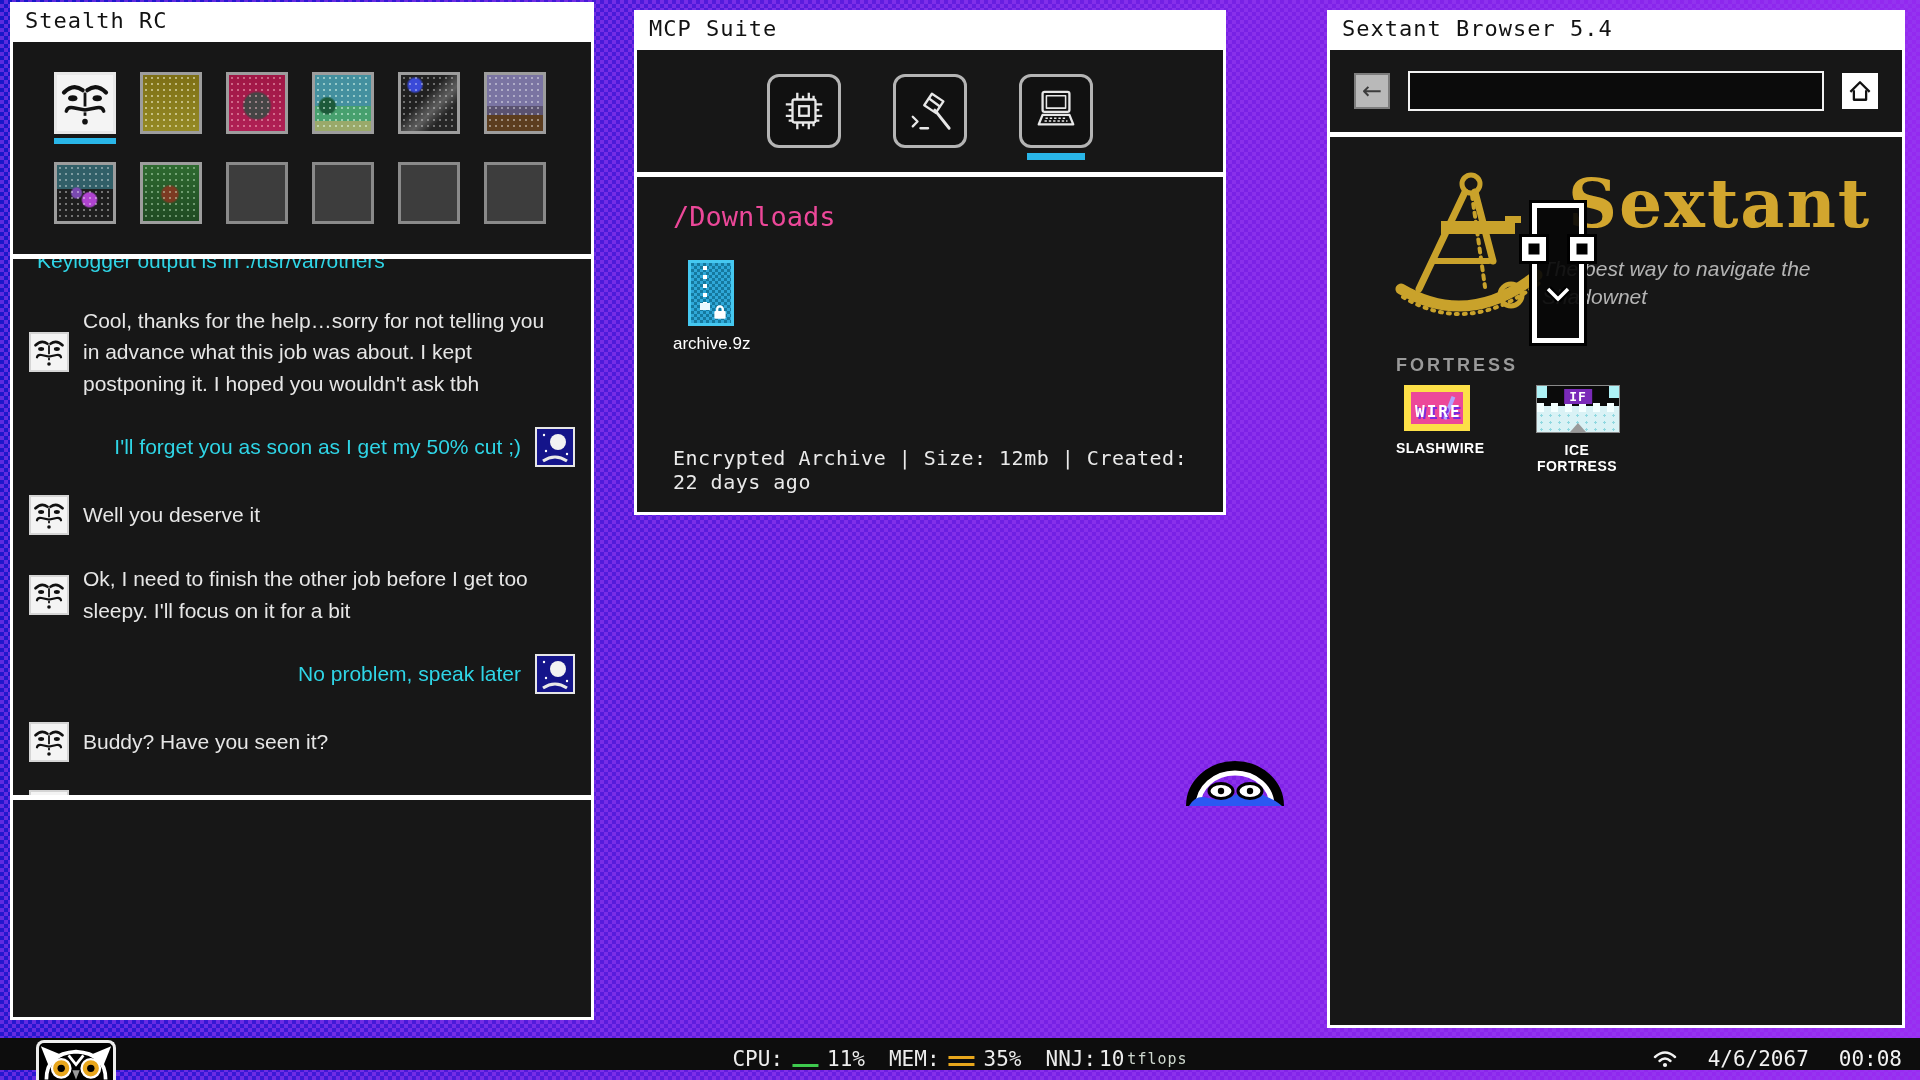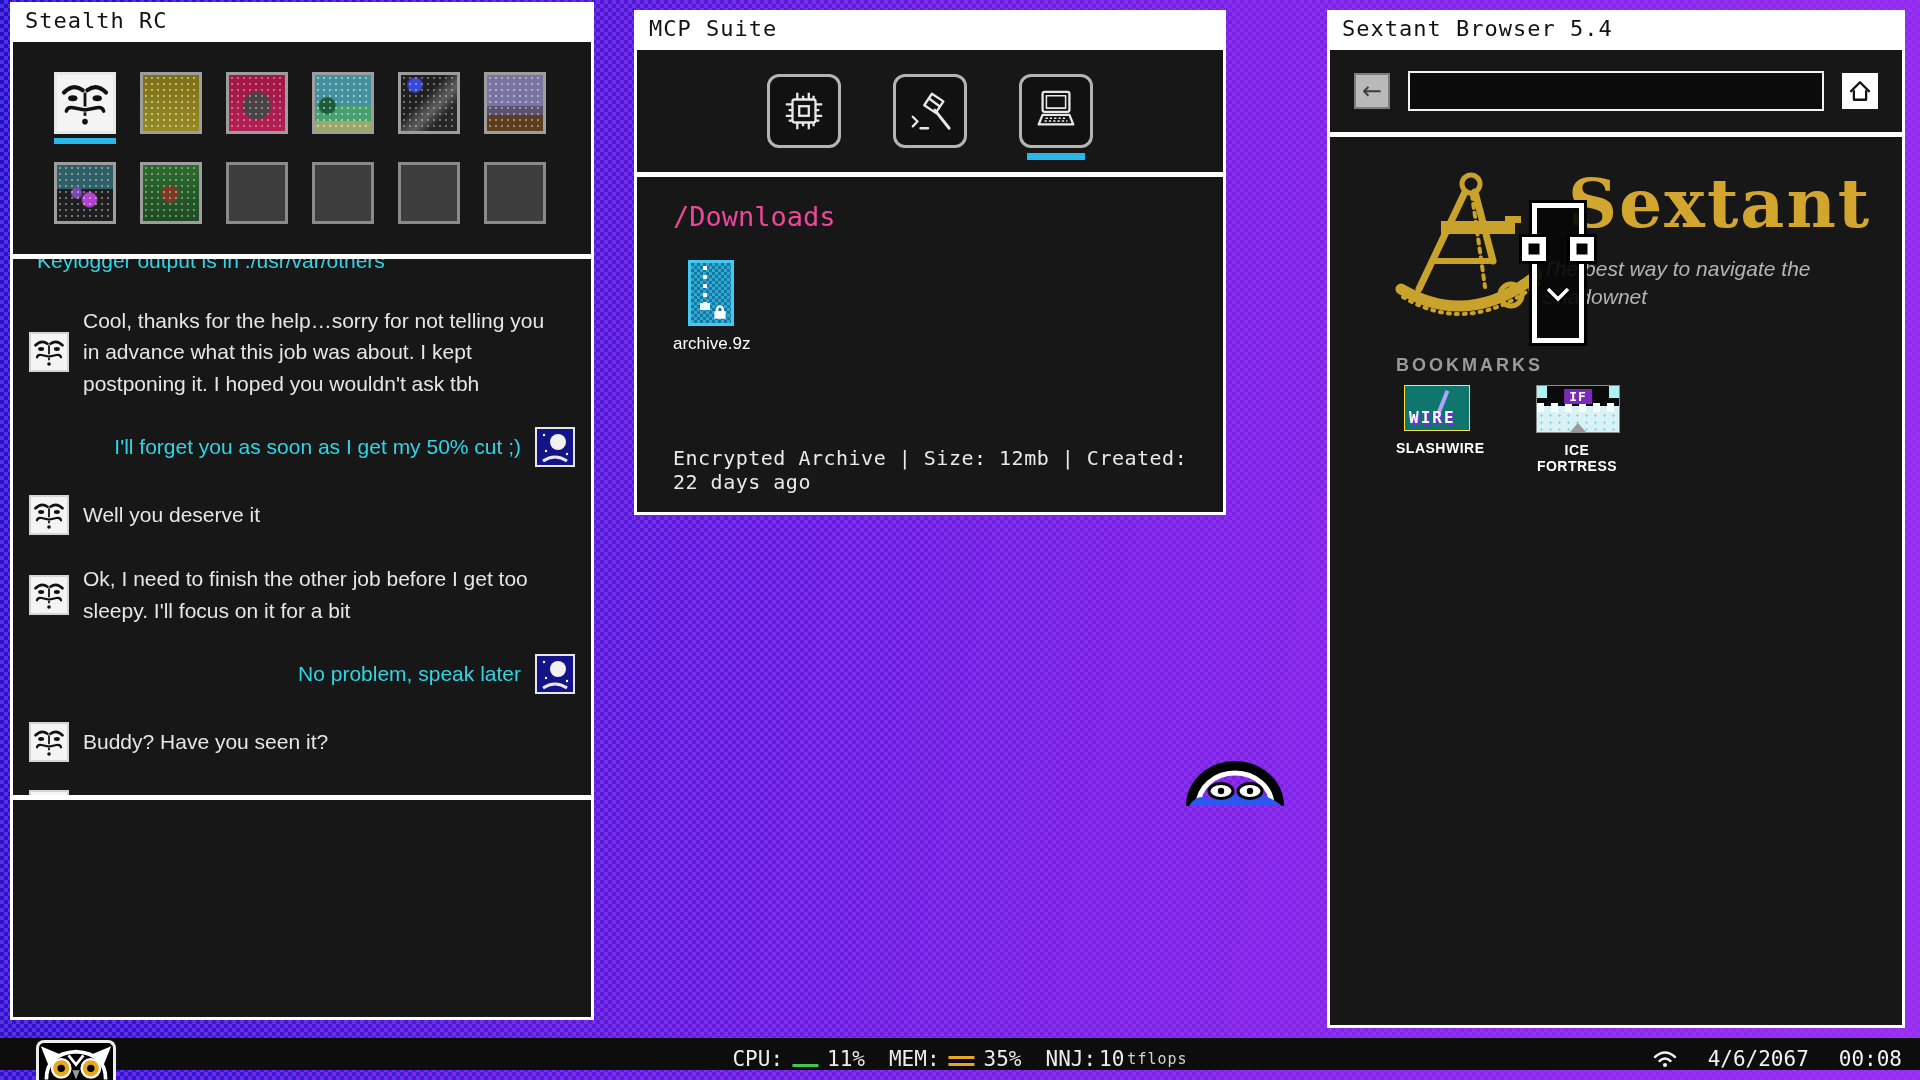--- a/index.html
+++ b/index.html
@@ -85,21 +85,21 @@
   #totem .eye::after { content:""; position:absolute; left:50%; top:50%; transform:translate(-50%,-50%);
                        width:11px; height:11px; background:#000; }
   #totem .eye.l { left:-18px; } #totem .eye.r { right:-18px; }
   #totem .mouth { position:absolute; left:50%; transform:translateX(-50%); top:78px; }
   
   #bm-label { position:absolute; left:66px; top:218px; font-size:18px; font-weight:bold;
               color:#9a9a9a; letter-spacing:3px; }
   #bm-row { position:absolute; left:66px; top:248px; display:flex; gap:58px; }
   .bm { width:82px; text-align:center; }
   .bm-tile { width:66px; height:46px; margin:0 auto; position:relative; overflow:hidden; }
-  #bm-slashwire .bm-tile { background:#0f766e; border:1px solid #fde047; }
+  #bm-slashwire .bm-tile { background:#ec4899; border:7px solid #fde047; }
   #bm-slashwire .slash { position:absolute; left:36px; top:4px; width:4px; height:24px; background:#b0a4ff; transform:rotate(22deg); }
   #bm-slashwire .wire { position:absolute; left:4px; bottom:3px; font-family:"DejaVu Sans Mono", monospace;
                         font-weight:bold; font-size:16px; letter-spacing:2px; color:#fff; text-shadow:2px 2px 0 #7a2ae0; }
   #bm-ice .bm-tile { width:84px; height:48px; border:1px solid #8a8a8a;
                      background: linear-gradient(180deg,#0b0b0b 0 44%, #d9f2f5 44% 100%); }
   #bm-ice .teeth { position:absolute; left:0; top:17px; width:100%; height:9px;
                    background: repeating-linear-gradient(90deg,#f4ffff 0 7px, rgba(0,0,0,0) 7px 14px); }
   #bm-ice .if { position:absolute; left:50%; top:3px; transform:translateX(-50%); background:#7a2ab8;
                 color:#fff; font-family:"DejaVu Sans Mono", monospace; font-weight:bold; font-size:13px;
                 padding:0 5px; letter-spacing:1px; }
@@ -377,21 +377,21 @@
 
     <div id="totem">
       <div class="eye l"></div>
       <div class="eye r"></div>
       <svg class="mouth" viewBox="0 0 26 16" width="26" height="16">
         <polyline points="3,3 13,13 23,3" stroke="#000" stroke-width="8" fill="none"></polyline>
         <polyline points="3,3 13,13 23,3" stroke="#fff" stroke-width="3.5" fill="none"></polyline>
       </svg>
     </div>
 
-    <div id="bm-label">BOOKMARKS</div>
+    <div id="bm-label">FORTRESS</div>
     <div id="bm-row">
       <div class="bm" id="bm-slashwire">
         <div class="bm-tile">
           <div class="slash"></div>
           <div class="wire">WIRE</div>
         </div>
         <div class="bm-name">SLASHWIRE</div>
       </div>
       <div class="bm" id="bm-ice">
         <div class="bm-tile">

